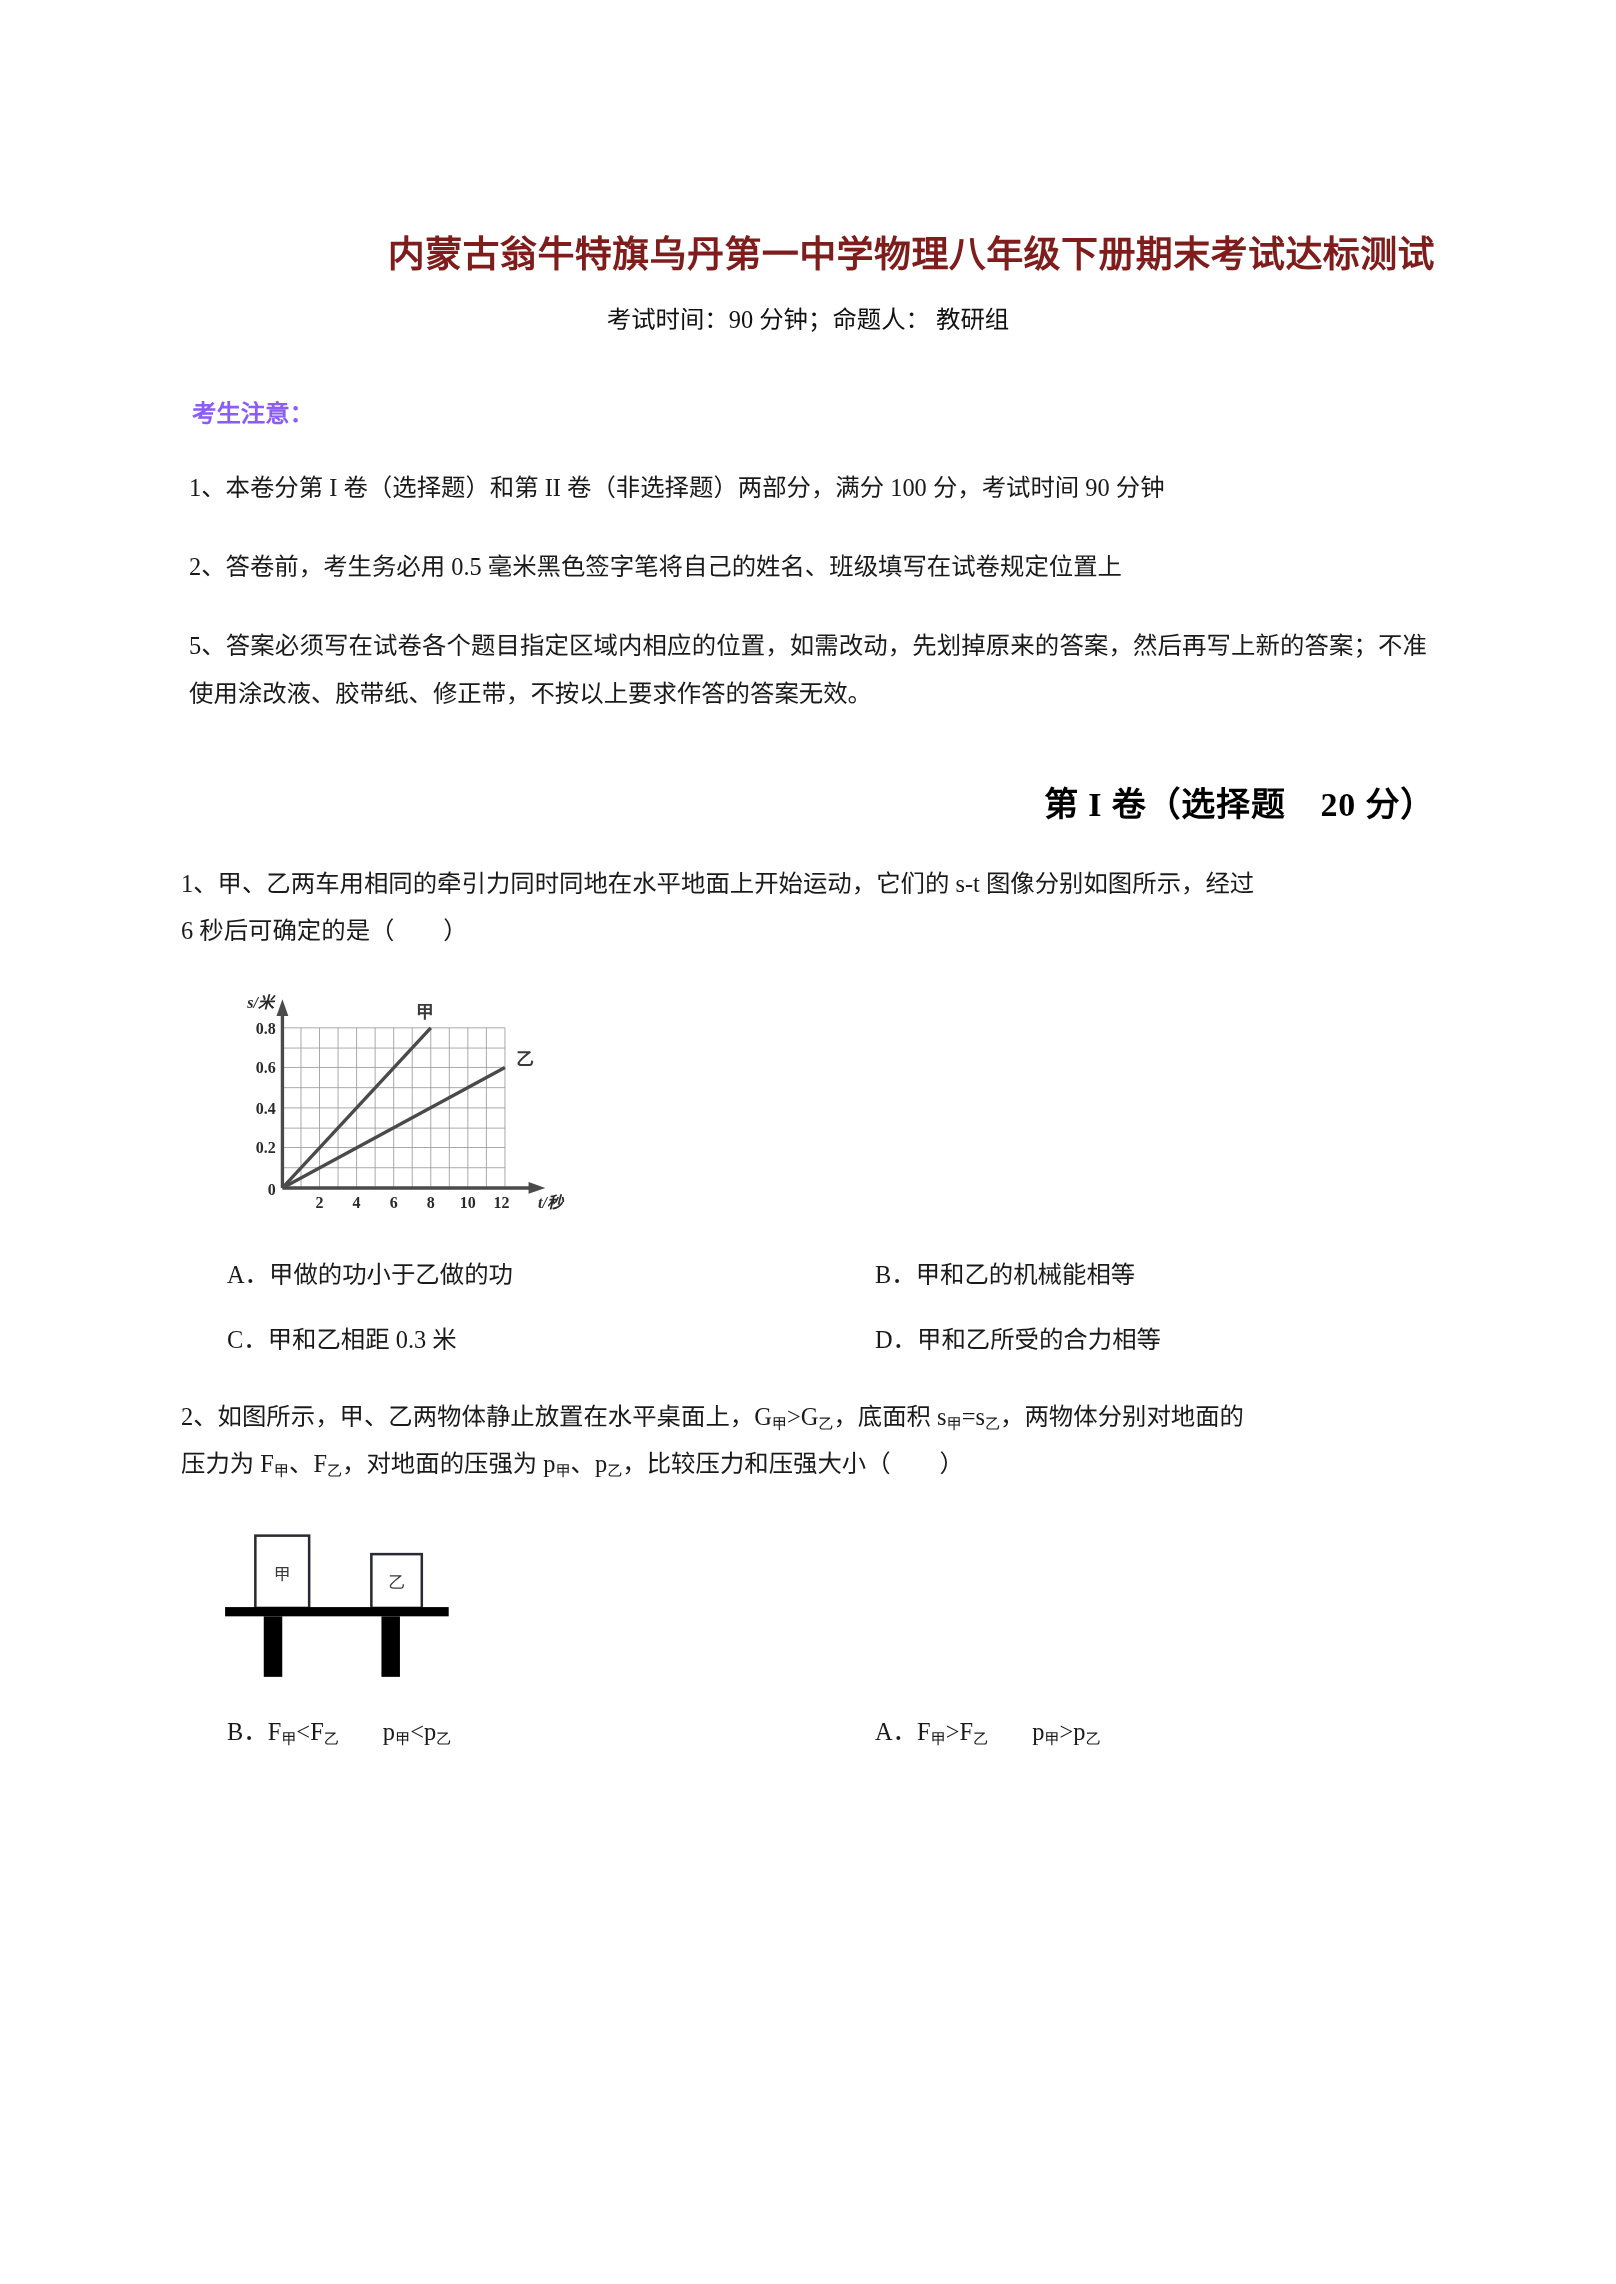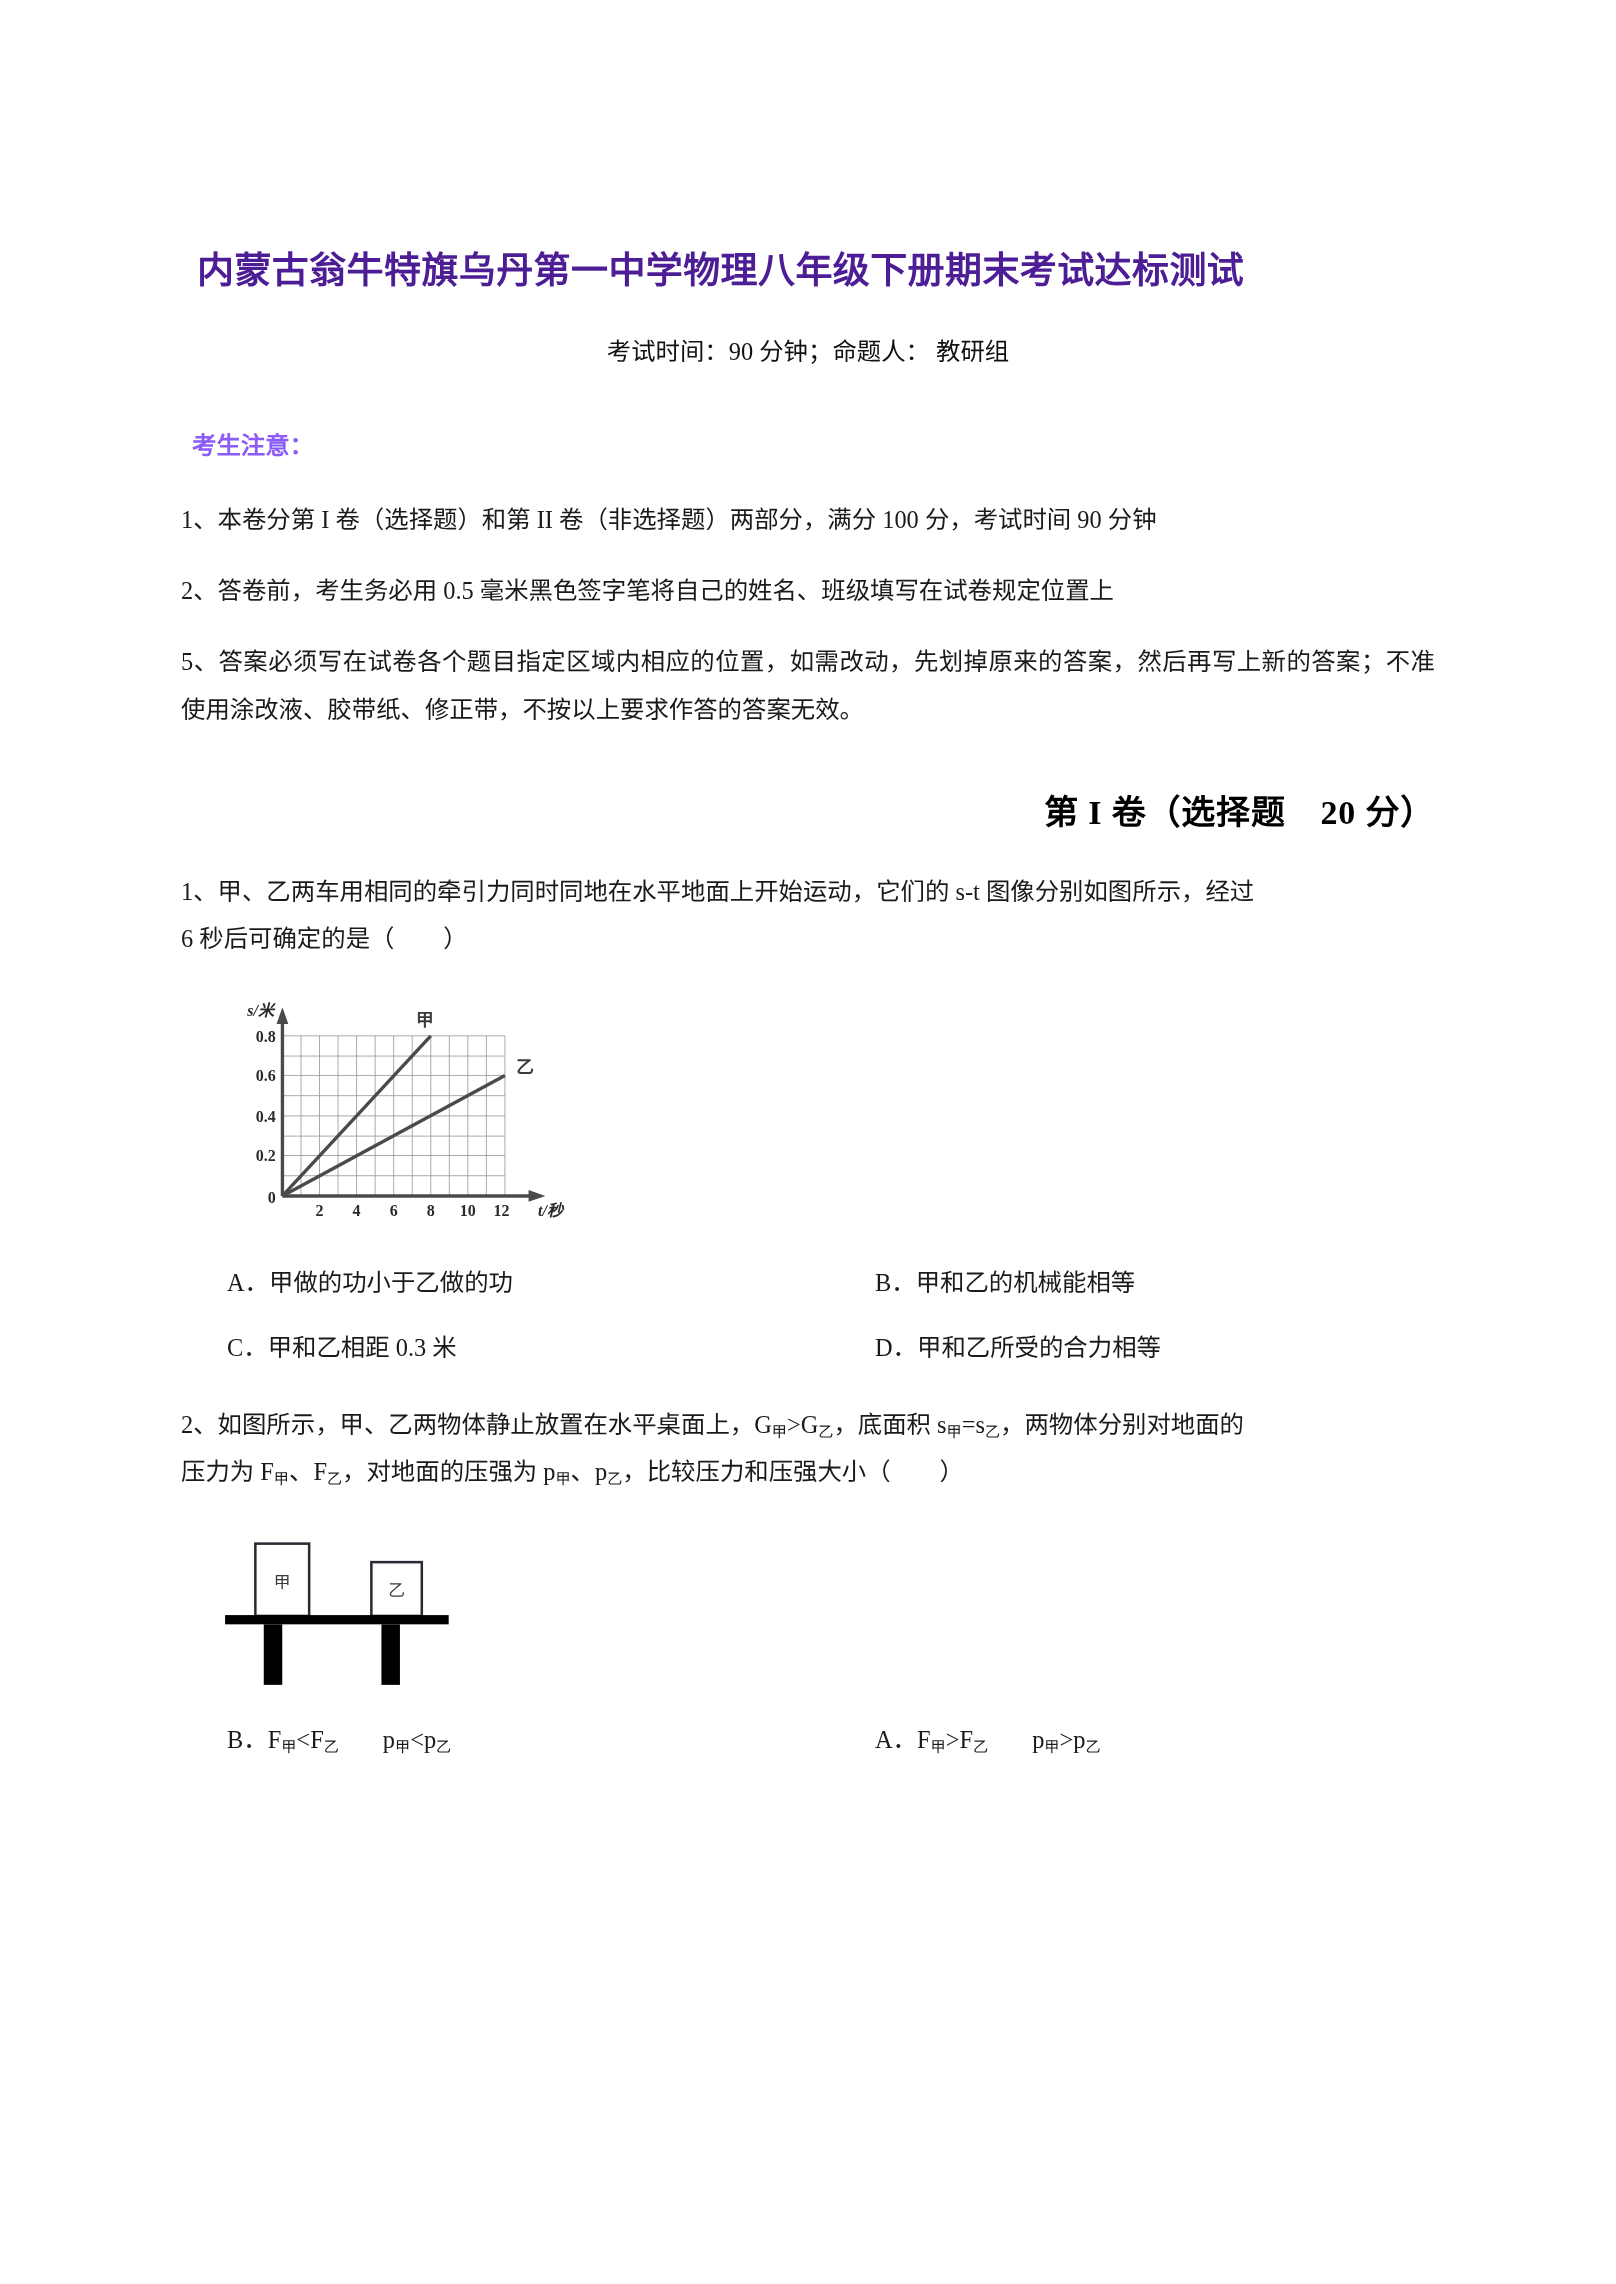--- a/index.html
+++ b/index.html
@@ -24,25 +24,25 @@
     box-sizing: border-box;
     padding: 0 181px;
   }
 
   
   .doc-title {
     font-family: "Liberation Serif", "DejaVu Serif", serif;
     font-weight: bold;
     font-size: 37px;
     line-height: 1.25;
-    text-align: left;
+    text-align: right;
     letter-spacing: 0.4px;
-    margin: 16px;
+    margin: 0;
     padding-top: 232px;
-    color: #4c1d95;
+    color: #7f1d1d;
   }
 
   .doc-subtitle {
     text-align: center;
     font-size: 24.4px;
     line-height: 1.4;
     margin: 0;
     padding-top: 25px;
     color: #111;
   }
@@ -52,21 +52,21 @@
     font-weight: bold;
     font-size: 24.4px;
     margin: 11px;
     padding-top: 46px;
     color: #8b5cf6;
   }
 
   .notice-item {
     font-size: 24.4px;
     line-height: 1.95;
-    margin: 0;
+    margin: 8px;
     padding-top: 23.6px;
     text-align: justify;
     color: #1a1a1a;
   }
 
   
   .part-heading {
     text-align: right;
     font-weight: bold;
     font-size: 34px;

